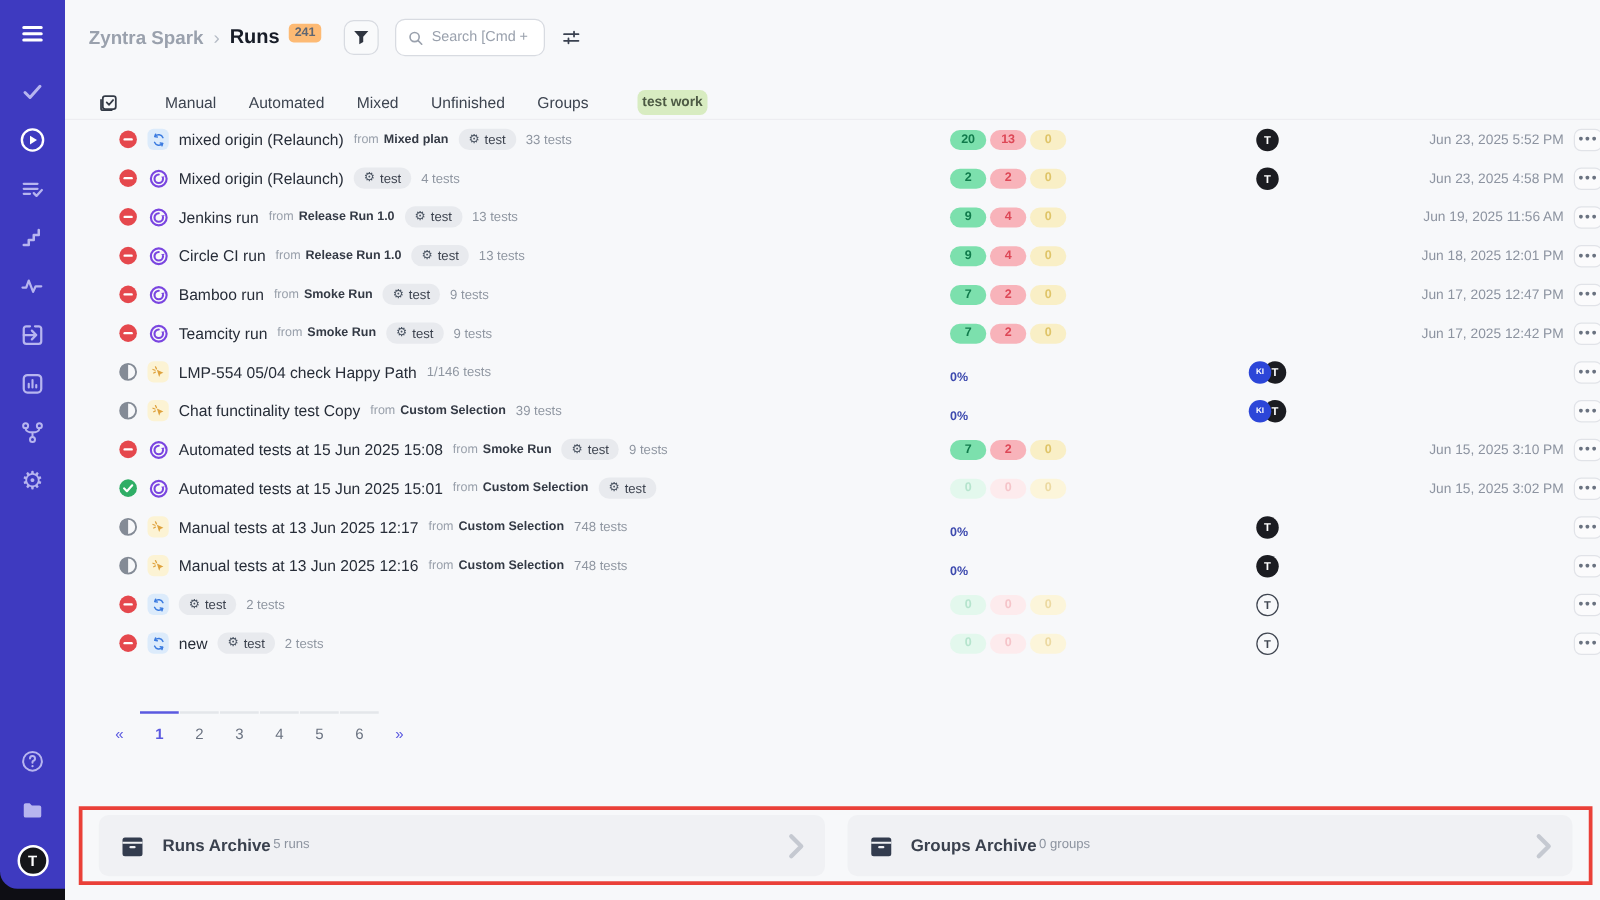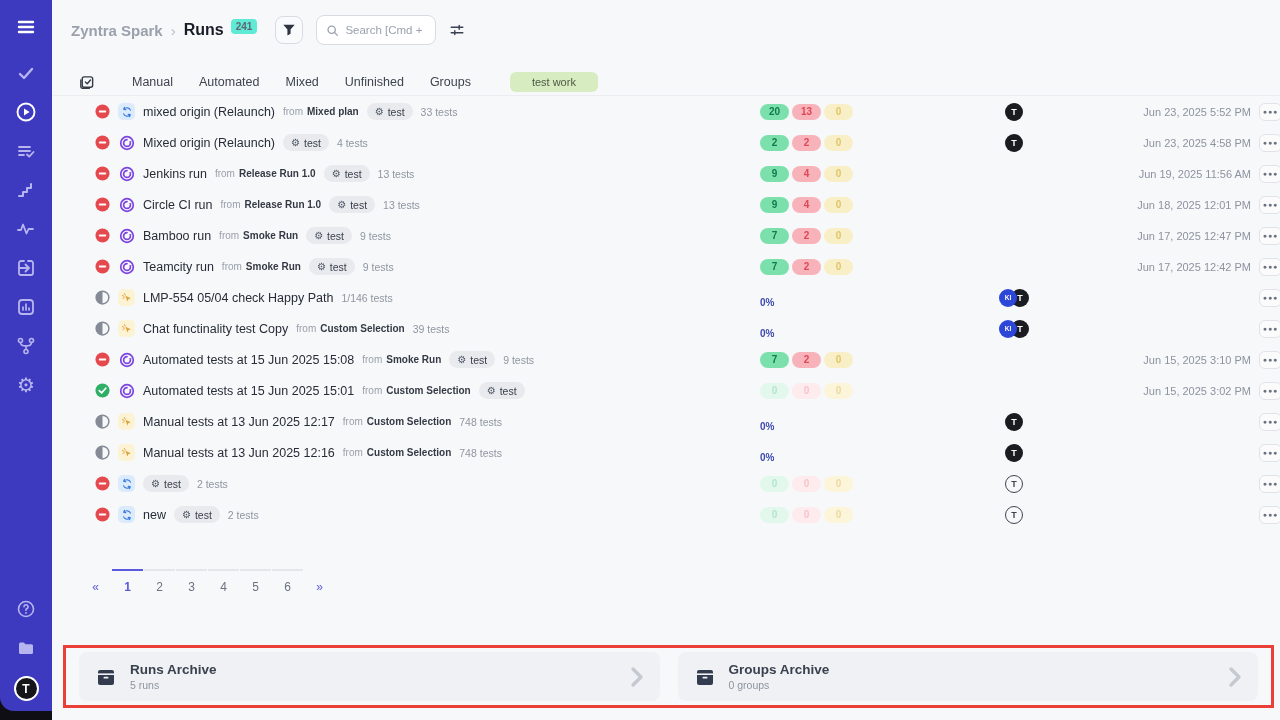--- a/index.html
+++ b/index.html
@@ -21,21 +21,21 @@
                margin-bottom:10px; cursor:pointer; }
 
   
   .content { position:absolute; left:52px; top:0; width:1228px; height:720px; background:#f7f8fa; }
 
   
   .header { position:absolute; top:13px; left:19px; right:14px; height:34px; display:flex; align-items:center; }
   .crumb-project { font-size:15px; font-weight:600; color:#9aa1ad; cursor:pointer; }
   .crumb-sep { font-size:15px; color:#b6bcc6; margin:0 8px; }
   .crumb-page { font-size:16px; font-weight:700; color:#171c27; }
-  .count-badge { background:#5eead4; color:#5e6673; font-size:10px; font-weight:700; border-radius:4px;
+  .count-badge { background:#fdba74; color:#5e6673; font-size:10px; font-weight:700; border-radius:4px;
                  padding:2px 5px; margin-left:7px; position:relative; top:-4px; }
   .filter-btn { width:28px; height:28px; border:1px solid #d8dbe1; border-radius:8px; background:#f9fafb;
                 display:flex; align-items:center; justify-content:center; margin-left:18px; cursor:pointer; }
   .search-box { width:120px; height:30px; border:1px solid #d8dbe1; border-radius:8px; background:#fff;
                 display:flex; align-items:center; padding:0 9px; gap:6px; margin-left:13px; }
   .search-box input { border:none; outline:none; width:100%; font-size:11.5px; color:#3a414d;
                       font-family:"Liberation Sans", sans-serif; background:transparent; }
   .search-box input::placeholder { color:#9aa1ad; }
   .sliders-btn { margin-left:13px; display:flex; cursor:pointer; }
   .header-right { margin-left:auto; display:flex; align-items:center; gap:10px; }
@@ -44,22 +44,22 @@
                            font-size:12px; font-weight:700; }
   .btn-primary .divider { width:1px; background:rgba(255,255,255,.3); margin:5px 0; }
   .btn-primary .seg-chev { width:25px; display:flex; align-items:center; justify-content:center; }
   .btn-secondary { height:30px; border:1px solid #d6d6f0; background:#fff; border-radius:7px; padding:0 12px;
                    display:flex; align-items:center; gap:7px; font-size:12px; font-weight:700; color:#4341cc; cursor:pointer; }
 
   
   .tabs { position:absolute; top:70px; left:26px; height:24px; display:flex; align-items:center; gap:37px; }
   .select-icon { display:flex; cursor:pointer; }
   .tab { font-size:12.5px; font-weight:500; color:#3d4450; cursor:pointer; }
-  .chip { background:#d8ecc1; color:#4d5a44; font-size:11px; font-weight:400; border-radius:6px;
-          padding:4px 22px; margin-left:2px; cursor:pointer; }
+  .chip { background:#d8ecc1; color:#4d5a44; font-size:11px; font-weight:700; border-radius:6px;
+          padding:4px 4px; margin-left:2px; cursor:pointer; }
 
   
   .table { position:absolute; top:95px; left:0; right:0; border-top:1px solid #ededf1; }
   .row { height:31px; display:grid; grid-template-columns:665px 96px 93px 130px 180px 24px;
          align-items:center; padding-left:43px; }
   .row-main { display:flex; align-items:center; gap:8px; min-width:0; }
   .st-ic, .tp-ic { display:flex; align-items:center; justify-content:center; flex:none; }
   .tp-ic { width:17px; height:17px; border-radius:5px; }
   .tp-mixed { background:#dcebfb; }
   .tp-manual { background:#fcf3d4; }
@@ -101,21 +101,21 @@
   .pg { width:31px; padding-top:9px; text-align:center; font-size:12px; color:#6a7280;
         border-top:2px solid #e4e6ea; margin-right:1px; cursor:pointer; }
   .pg.nav { border-top-color:transparent; color:#5b59e0; font-size:12px; }
   .pg.active { color:#5b59e0; border-top-color:#5b59e0; font-weight:700; }
 
   
   .archive-wrap { position:absolute; left:11px; top:645px; width:1211px; height:63px;
                   border:3px solid #ea4038; display:flex; align-items:center; gap:18px; padding:0 13px; }
   .card { flex:1; background:#f0f1f4; border-radius:8px; display:flex; align-items:center;
           padding:0 16px; gap:13px; height:49px; cursor:pointer; }
-  .card-txt { display:flex; flex-direction:column; gap:2px; }
+  .card-txt { display:flex; flex-direction:row; gap:2px; }
   .card-title { font-size:13.5px; font-weight:700; color:#3a414e; }
   .card-sub { font-size:10.5px; color:#8d94a0; }
   .card-chev { margin-left:auto; display:flex; }
 </style>
 </head>
 <body>
 
 <nav class="sidebar">
   <div class="sb-ic bright menu">
     <svg width="20" height="20" viewBox="0 0 20 20">

